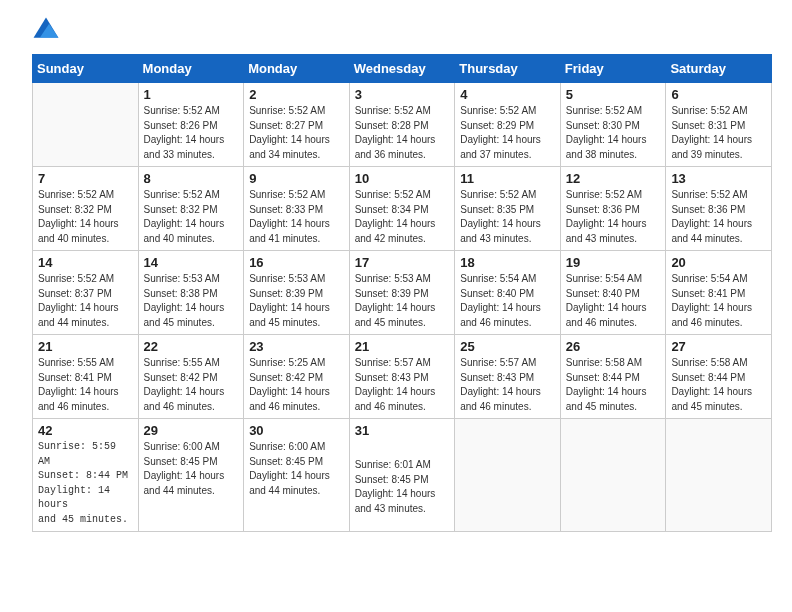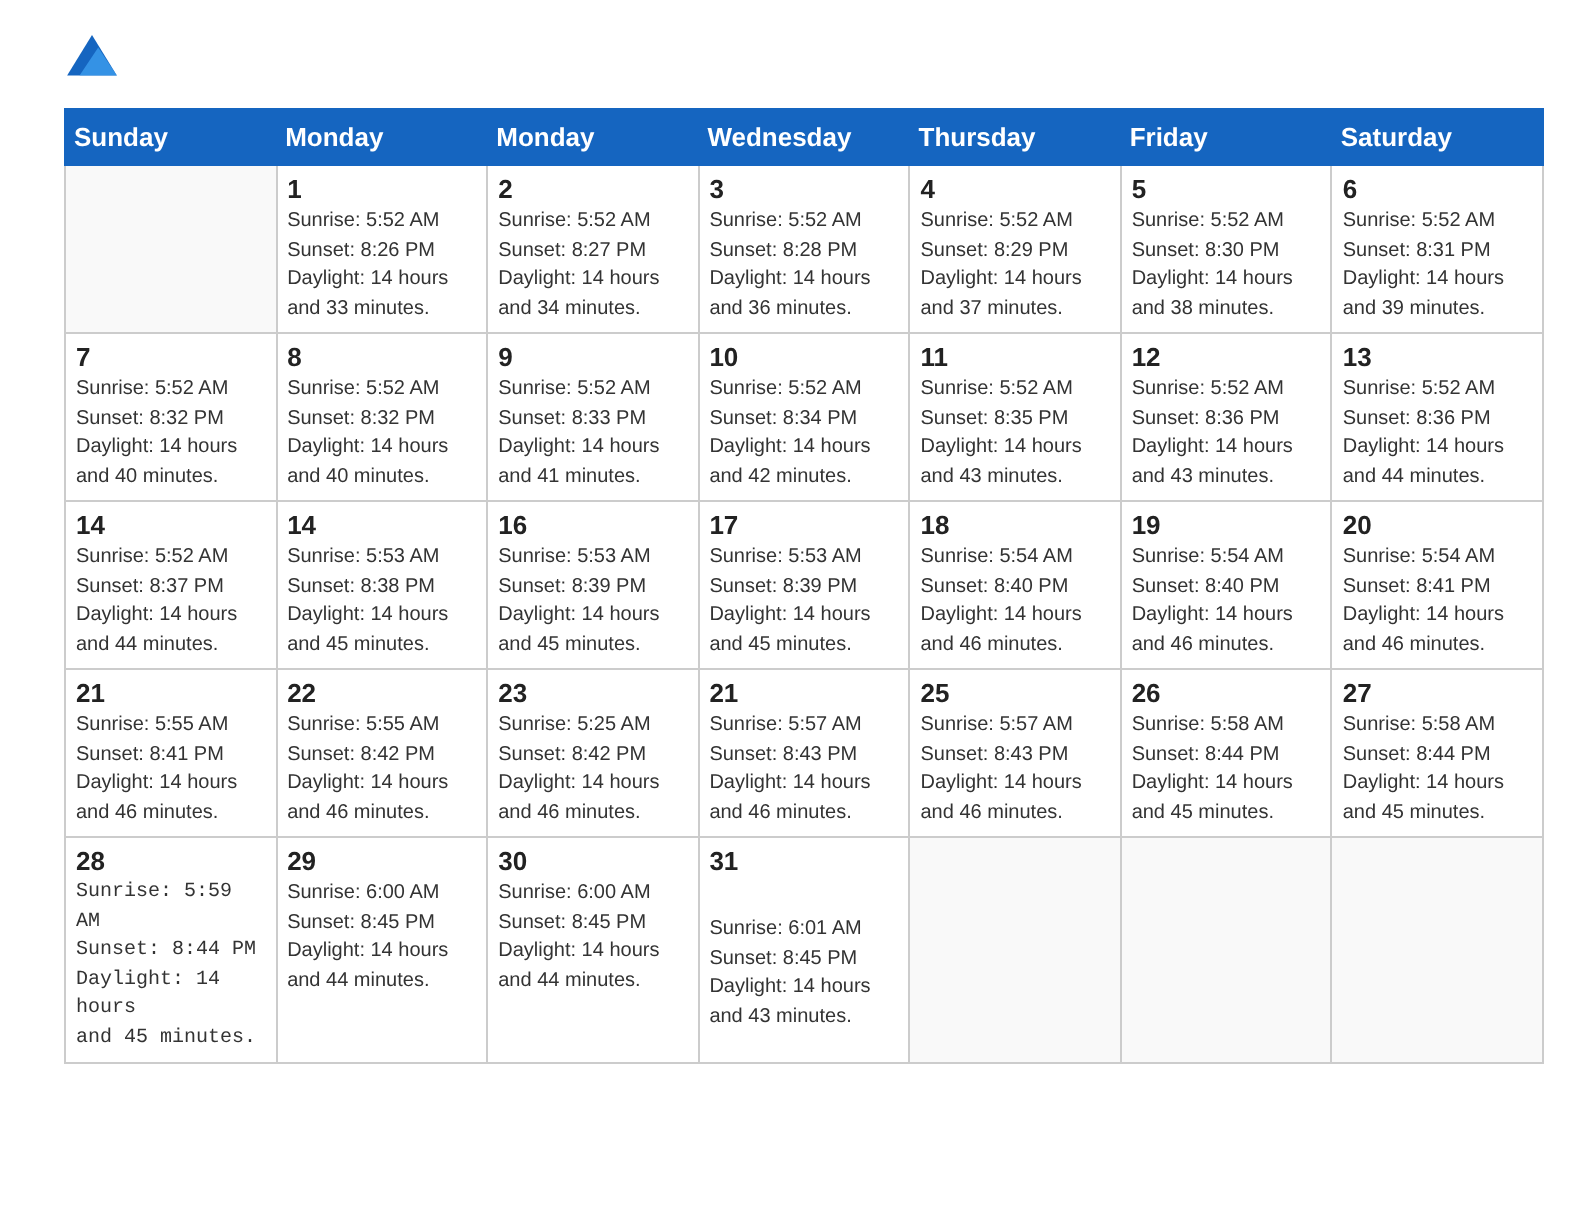--- a/index.html
+++ b/index.html
@@ -317,21 +317,21 @@
           <td>
             <span class="day-num">27</span>
             <div class="day-detail" style="white-space: pre-line;">Sunrise: 5:58 AM
 Sunset: 8:44 PM
 Daylight: 14 hours
 and 45 minutes.</div>
           </td>
         </tr>
         <tr>
           <td>
-            <span class="day-num">28</span>
+            <span class="day-num">42</span>
             <div class="day-detail" style="white-space: pre-line; font-family: Liberation Mono, monospace;">Sunrise: 5:59 AM
 Sunset: 8:44 PM
 Daylight: 14 hours
 and 45 minutes.</div>
           </td>
           <td>
             <span class="day-num">29</span>
             <div class="day-detail" style="white-space: pre-line;">Sunrise: 6:00 AM
 Sunset: 8:45 PM
 Daylight: 14 hours

